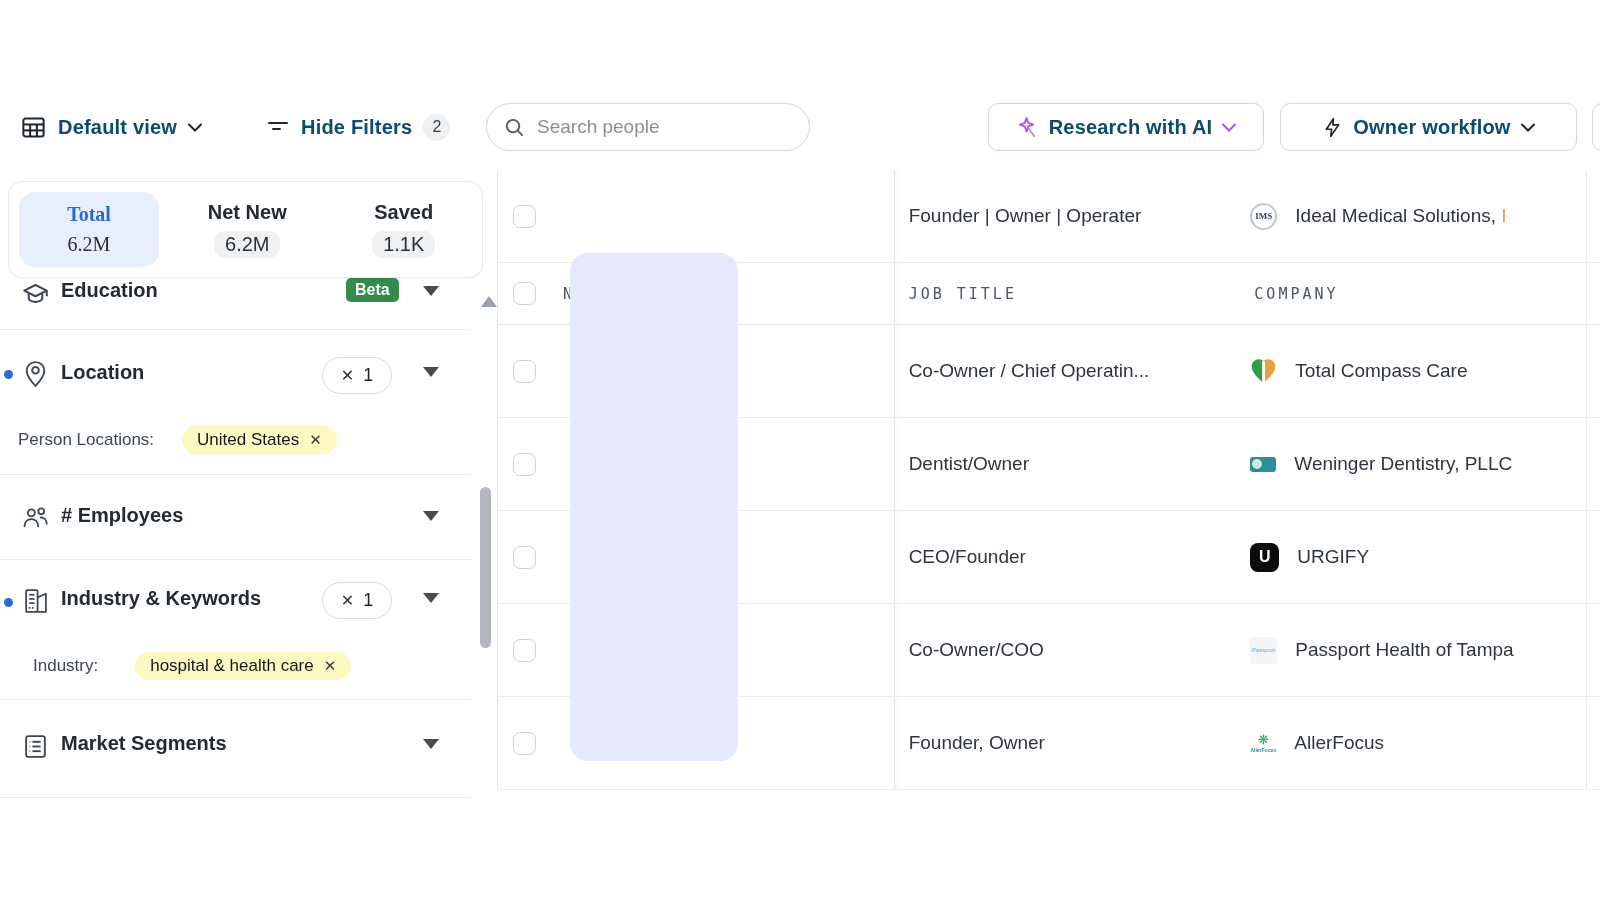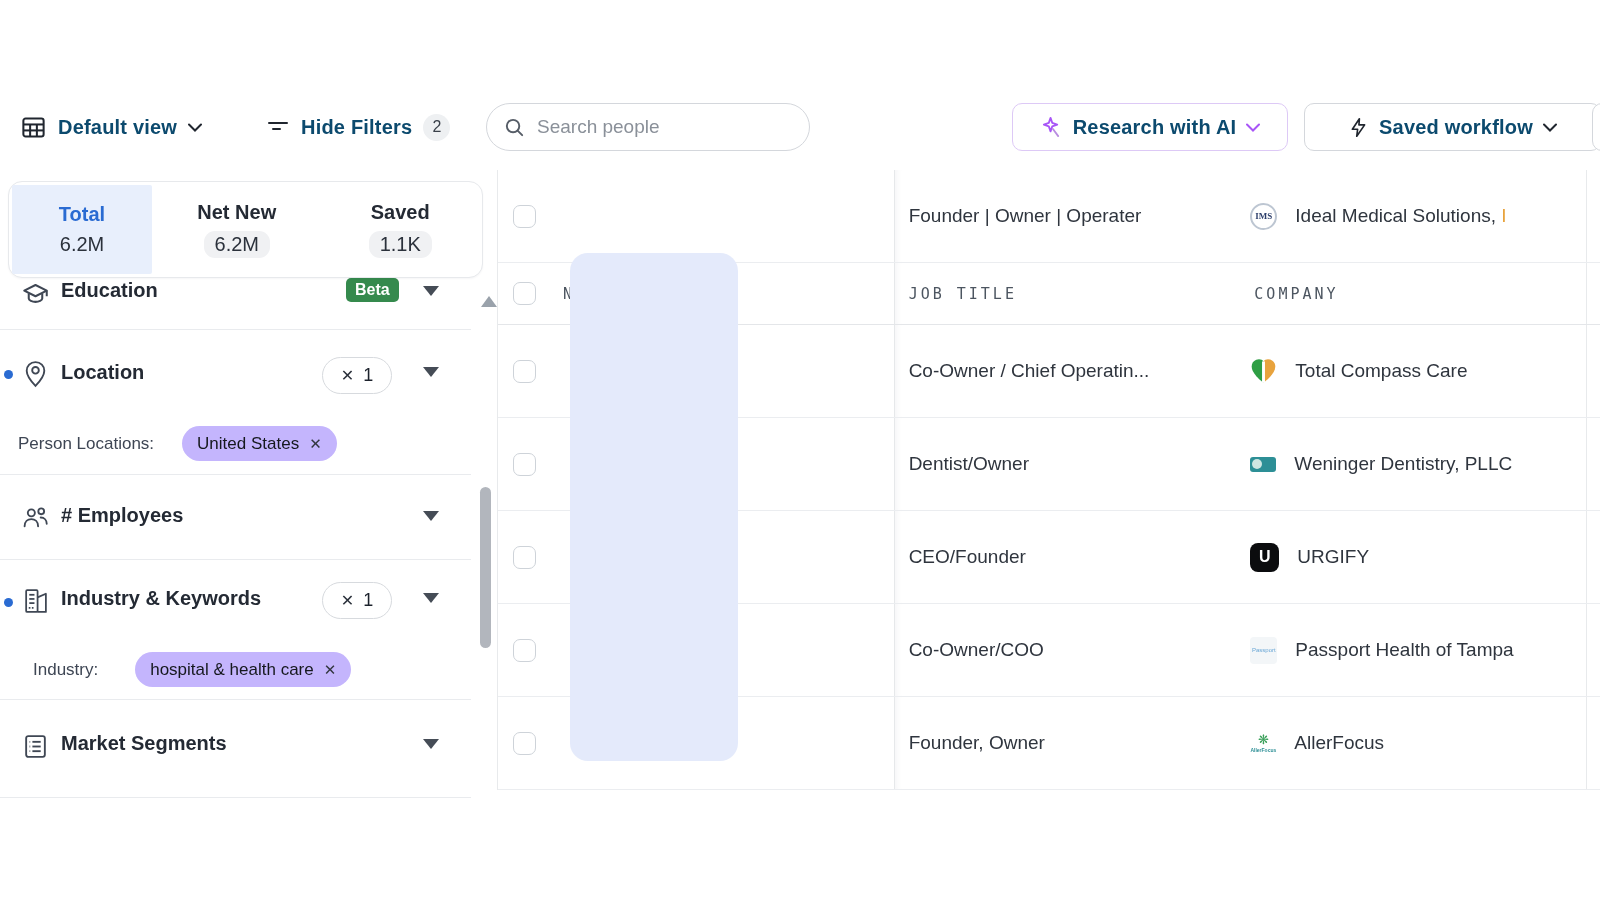--- a/index.html
+++ b/index.html
@@ -14,50 +14,50 @@
   .count-badge { min-width:27px; height:27px; border-radius:14px; background:#eef0f2;
                  display:flex; align-items:center; justify-content:center;
                  font-size:16px; color:#3a404a; padding:0 7px; }
   .search-box { left:486px; top:103px; width:324px; height:48px; border:1px solid #d4d7dc;
                 border-radius:24px; display:flex; align-items:center; padding:0 16px; gap:11px;
                 background:#fff; }
   .search-box input { border:none; outline:none; font-size:19px; color:#30363f; width:230px;
                       font-family:"Liberation Sans", sans-serif; background:transparent; }
   .search-box input::placeholder { color:#8a9099; }
   .btn { border-radius:10px; border:1px solid #d4d7dc; background:#fff; display:flex;
-         align-items:center; justify-content:center; gap:10px; height:48px; cursor:pointer;margin-left:24px; }
+         align-items:center; justify-content:center; gap:10px; height:48px; cursor:pointer; }
   .btn-ai { border-color:#ddc9f6; }
 
   
   .tabs-card { left:8px; top:181px; width:475px; height:97px; background:#fff;
                border:1px solid #e7e9ec; border-radius:14px; z-index:20;
                box-shadow:0 1px 2px rgba(20,30,60,.04); display:flex; }
   .tab { flex:1; display:flex; flex-direction:column; align-items:center; justify-content:center;
          gap:7px; cursor:pointer; }
-  .tab.selected { background:#e8effc; border-radius:2px; margin:3px; flex:0 0 140px; }
+  .tab.selected { background:#e8effc; border-radius:16px; margin:10px; flex:0 0 140px;font-family:Liberation Serif, serif; }
   .tab-label { font-size:20px; font-weight:700; color:#242a34; }
   .tab.selected .tab-label { color:#2a6bd2; }
   .tab-value { font-size:20px; color:#2b313b; }
   .tab-value.pill { background:#f0f1f3; border-radius:11px; padding:2px 11px; }
 
   
   .filter-row { left:0; width:471px; border-bottom:1px solid #e9ebee; background:#fff; }
   .f-head { display:flex; align-items:center; gap:0; position:relative; height:100%; }
   .f-dot { width:9px; height:9px; border-radius:50%; background:#2a6bd2; position:absolute; left:4px; }
   .f-icon { position:absolute; left:22px; width:27px; display:flex; justify-content:center; }
   .f-label { position:absolute; left:61px; font-size:20px; font-weight:700; color:#242a34; }
   .x-pill { position:absolute; left:322px; width:70px; height:37px; border:1px solid #d7dade;
             border-radius:19px; display:flex; align-items:center; justify-content:center; gap:9px;
             font-size:18px; color:#1c222c; background:#fff; cursor:pointer; }
   .x-pill .x { font-size:16px; color:#2b313b; }
   .tri-down { position:absolute; left:423px; width:0; height:0; border-left:8px solid transparent;
               border-right:8px solid transparent; border-top:10px solid #454c56; cursor:pointer; }
   .sub-line { position:absolute; display:flex; align-items:center; }
   .sub-label { font-size:17px; color:#3e4654; }
-  .chip { background:#c4b5fd; border-radius:18px; height:35px; display:flex; align-items:center;
+  .chip { background:#fef9c3; border-radius:18px; height:28px; display:flex; align-items:center;
           gap:10px; padding:0 15px; font-size:17px; color:#15181d; }
   .chip .x { font-size:15px; color:#31363e; cursor:pointer; }
   .beta-badge { position:absolute; left:346px; background:#358a4d; color:#fff; font-size:16px;
                 font-weight:700; border-radius:5px; padding:3px 9px; }
 
   
   .sb-arrow { left:481px; top:296px; width:0; height:0; border-left:8px solid transparent;
               border-right:8px solid transparent; border-bottom:11px solid #9aa2ab; }
   .sb-thumb { left:480px; top:487px; width:11px; height:161px; border-radius:6px; background:#b2b6bd; }
 
@@ -141,21 +141,21 @@
   <span class="tb-label">Research with AI</span>
   <svg class="chev-stroke" viewBox="0 0 14 9" fill="none" stroke="#a855f7" stroke-width="2" stroke-linecap="round">
       <path d="M1 1.5 L7 7.5 L13 1.5"></path>
     </svg>
 </div>
 
 <div class="abs btn" style="left:1280px; top:103px; width:297px;">
   <svg width="21" height="23" viewBox="0 0 24 24" fill="none" stroke="#20262f" stroke-width="1.9" stroke-linejoin="round">
     <path d="M13 2 L5 14 L11 14 L10 22 L19 9 L12.5 9 Z"></path>
   </svg>
-  <span class="tb-label">Saved workflow</span>
+  <span class="tb-label">Owner workflow</span>
   <svg class="chev-stroke" viewBox="0 0 14 9" fill="none" stroke="#20262f" stroke-width="2" stroke-linecap="round">
       <path d="M1 1.5 L7 7.5 L13 1.5"></path>
     </svg>
 </div>
 
 <div class="abs right-sliver"></div>
 
 <div class="abs filter-row" style="top:246px; height:84px; z-index:1;">
   <div class="f-head" style="padding-top:30px;">
     <span class="f-icon" style="top:36px;">

